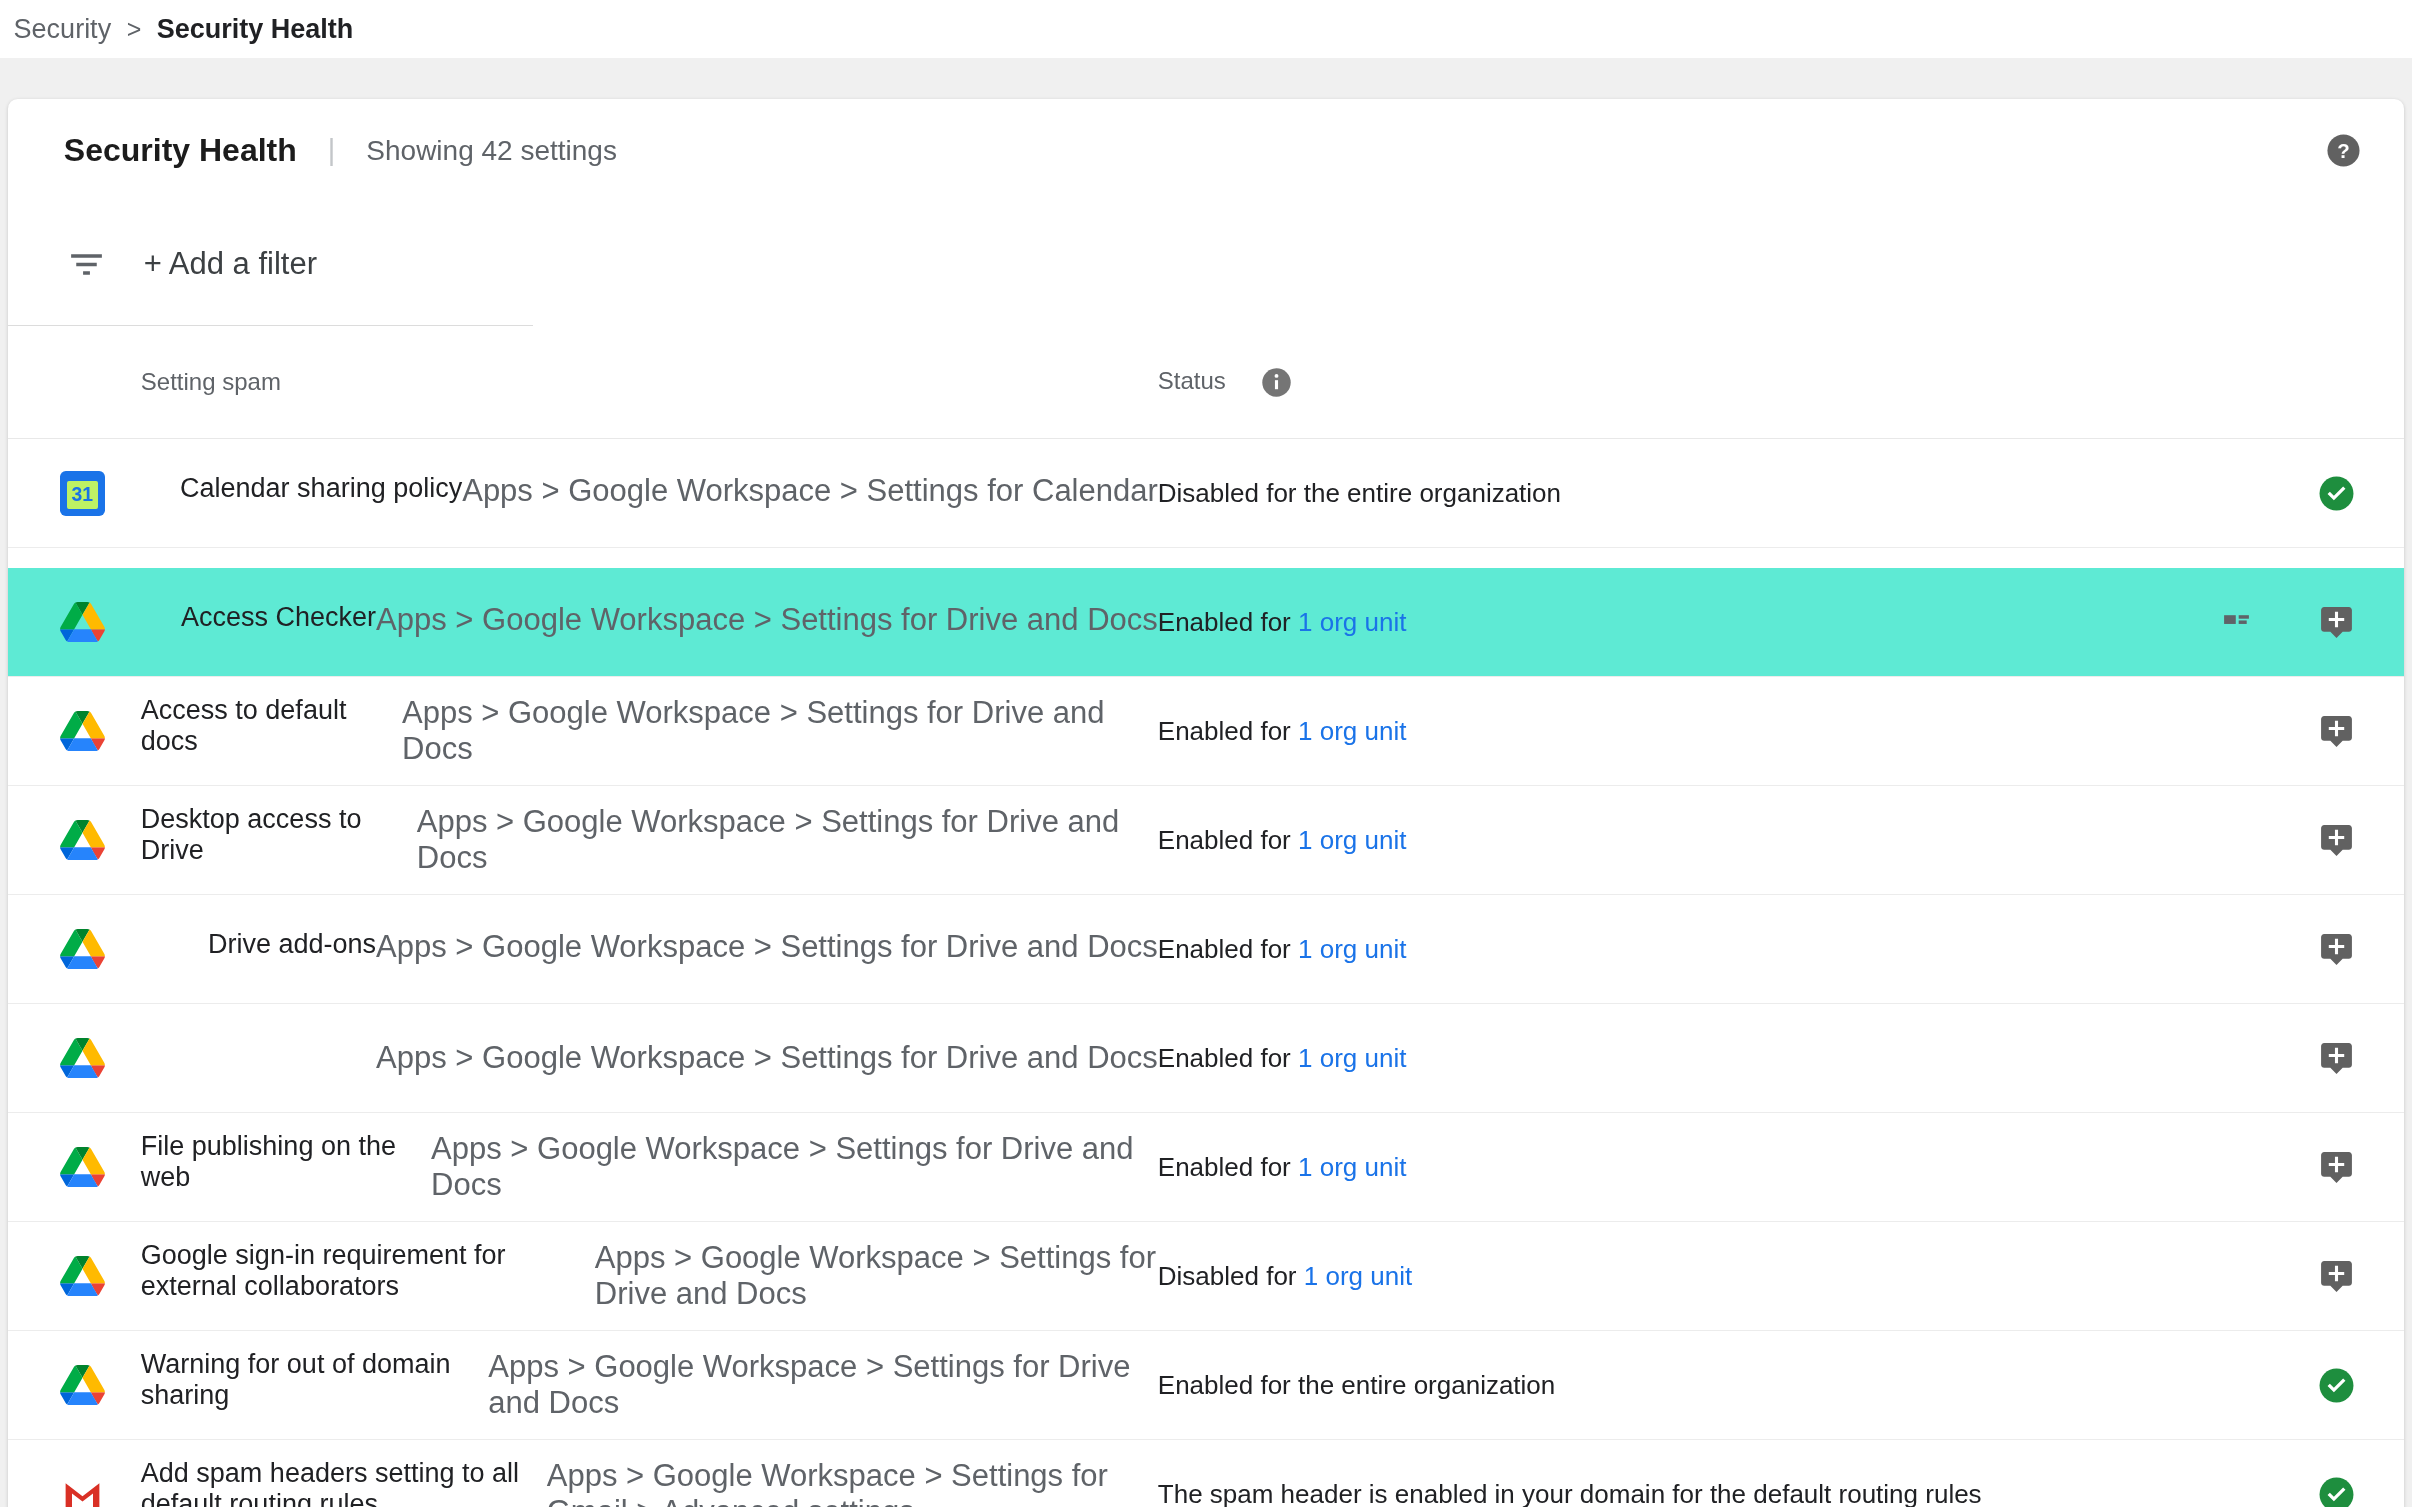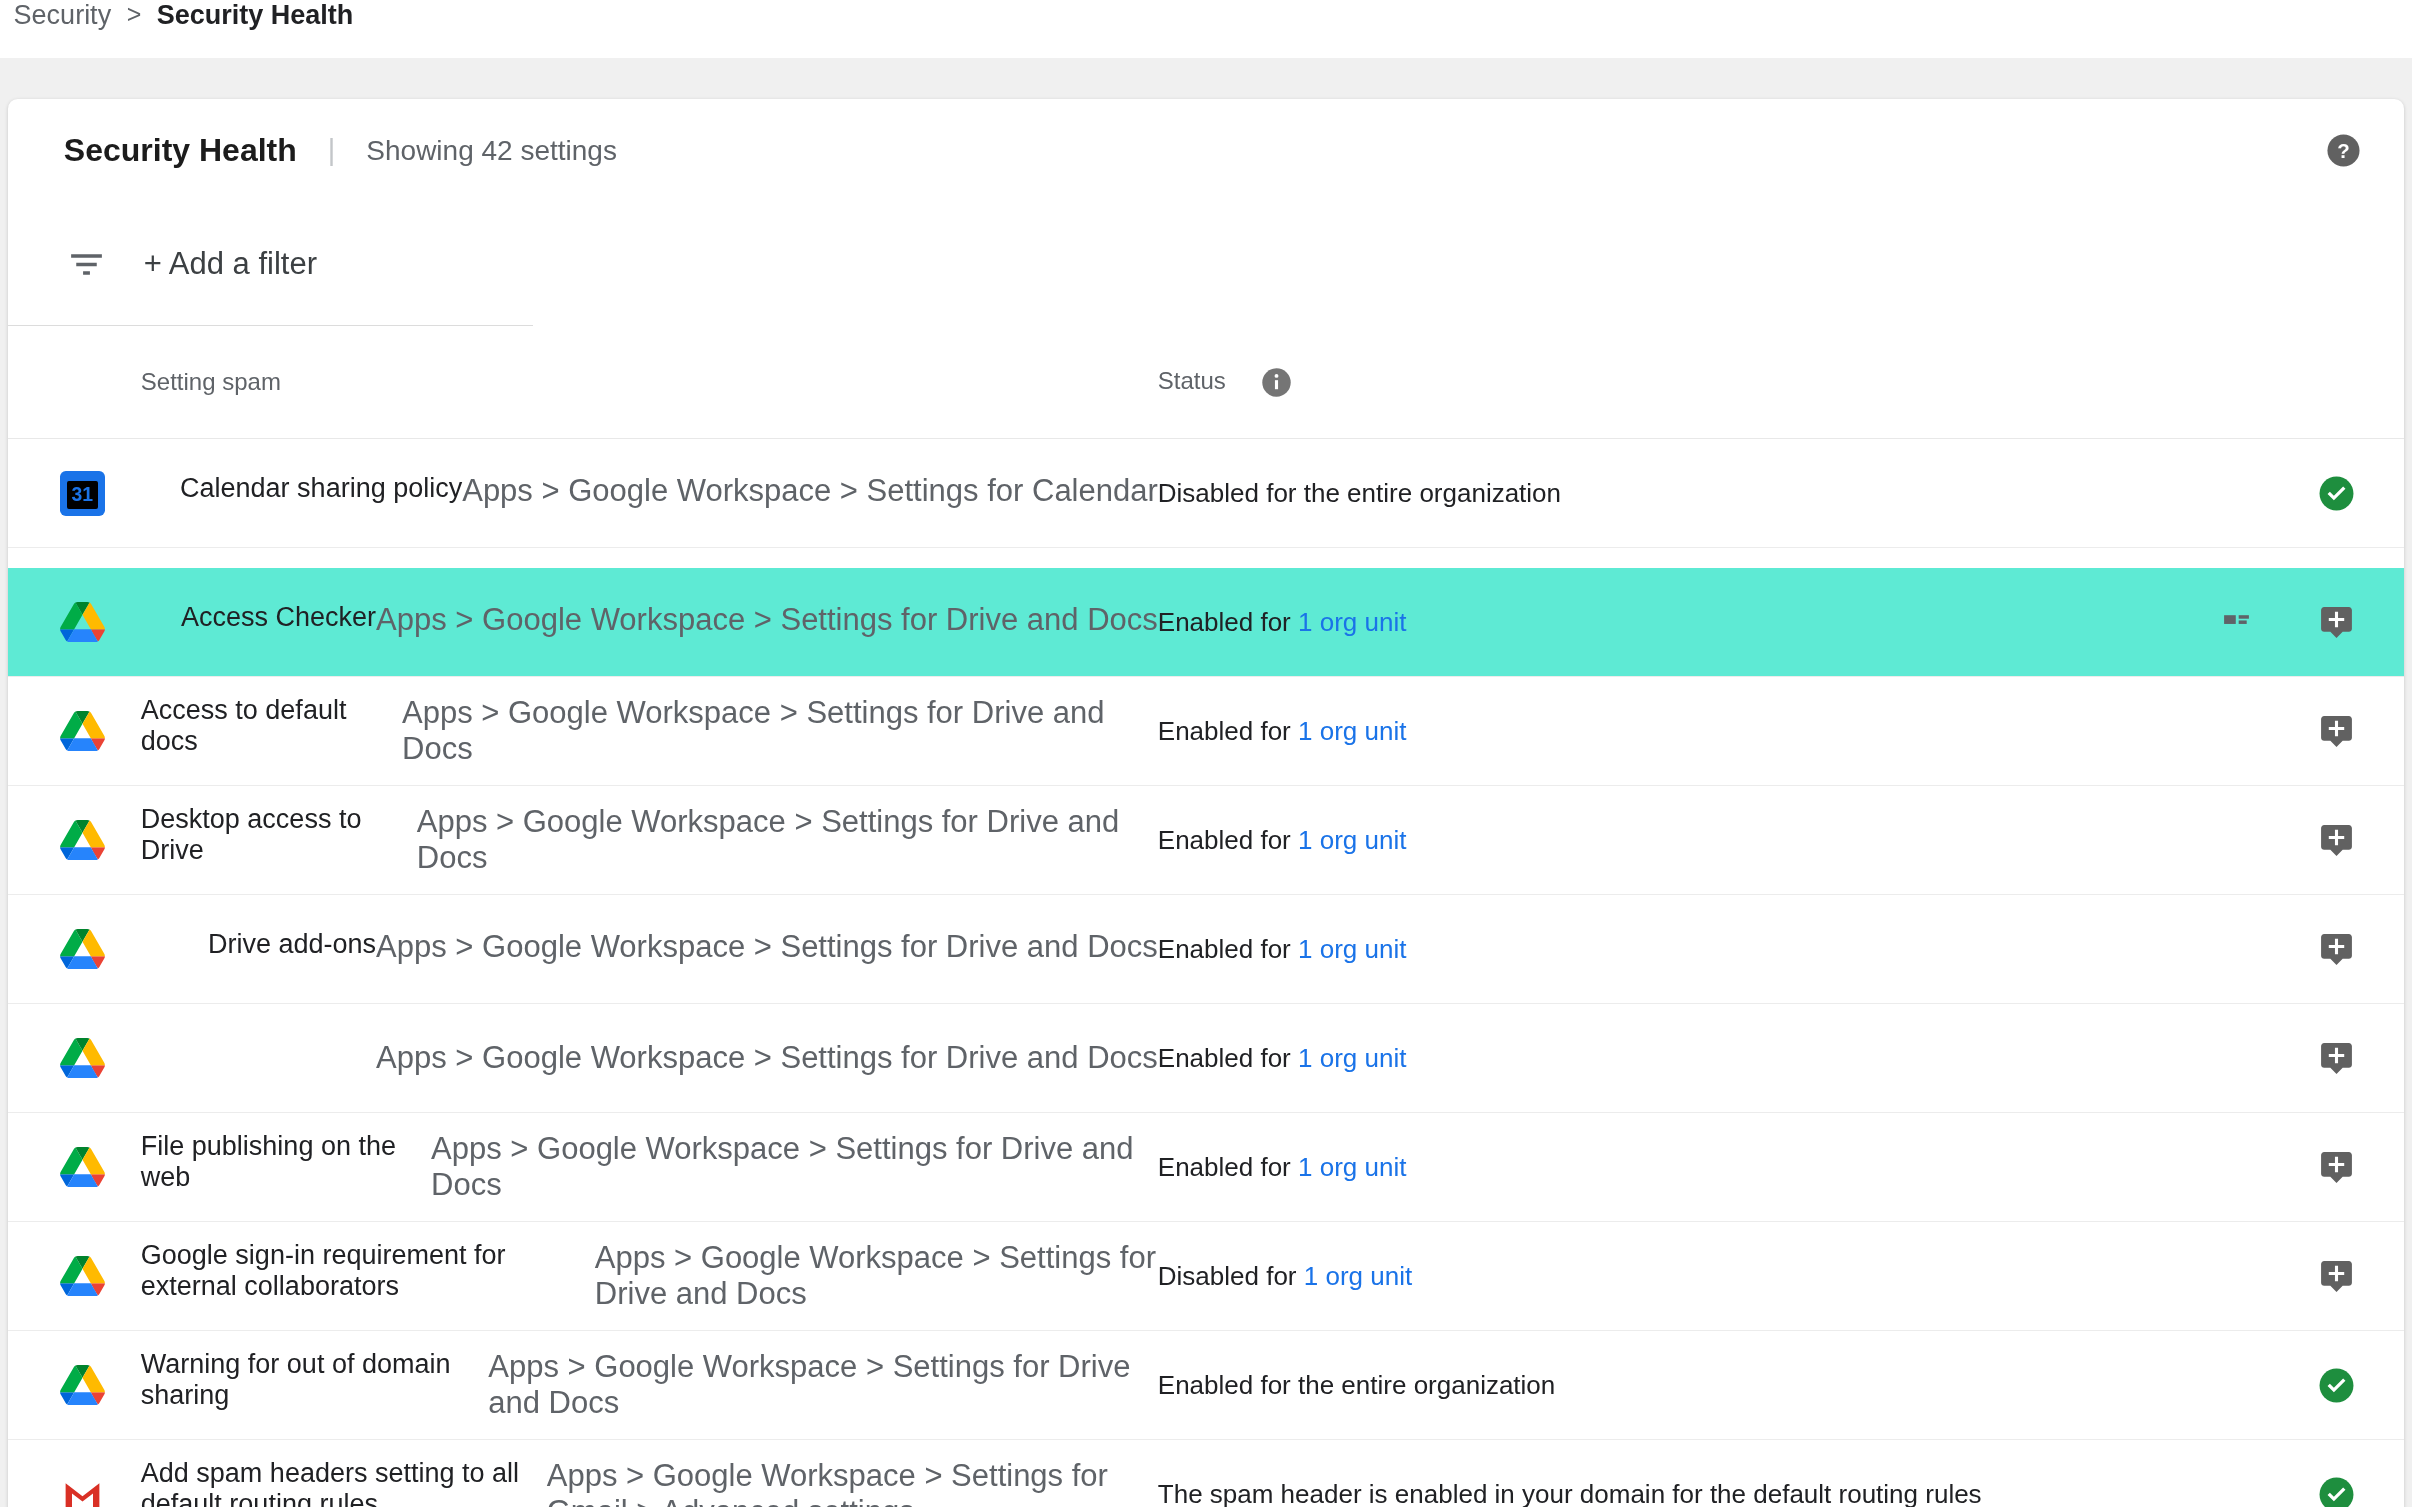--- a/index.html
+++ b/index.html
@@ -8,21 +8,21 @@
     background: #f0f0f0;
     font-family: "Liberation Sans", sans-serif;
     color: #202124;
   }
 
   
   .topbar {
     height: 58px;
     background: #ffffff;
     display: flex;
-    align-items: flex-start;
+    align-items: center;
     padding-left: 13.6px;
     font-size: 27px;
   }
   .crumb { margin-right: 15.5px; }
   .crumb.parent { color: #5f6368; cursor: pointer; }
   .crumb.sep { color: #5f6368; font-size: 25px; }
   .crumb.current { color: #202124; font-weight: bold; }
 
   
   .card {
@@ -96,21 +96,21 @@
 
   .calendar-ic {
     width: 45px; height: 45px;
     background: #1a73e8;
     border-radius: 5.8px;
     position: relative;
   }
   .cal-inner {
     position: absolute;
     top: 10.7px; left: 6.8px; right: 6.8px; bottom: 6.8px;
-    background: #000000;
+    background: #bef264;
     border-radius: 1.9px;
     display: flex; align-items: center; justify-content: center;
     font-size: 19.4px; font-weight: bold; color: #1a73e8;
   }
 
   .name-cell { width: 1017px; flex: 0 0 auto; display: flex; flex-direction: row; justify-content: flex-end; }
   .setting-name { font-size: 27px; color: #202124; margin-bottom: 8.7px; }
   .setting-path { font-size: 31px; color: #5f6368; }
 
   .status-cell { flex: 1 1 auto; font-size: 26px; color: #202124; }

